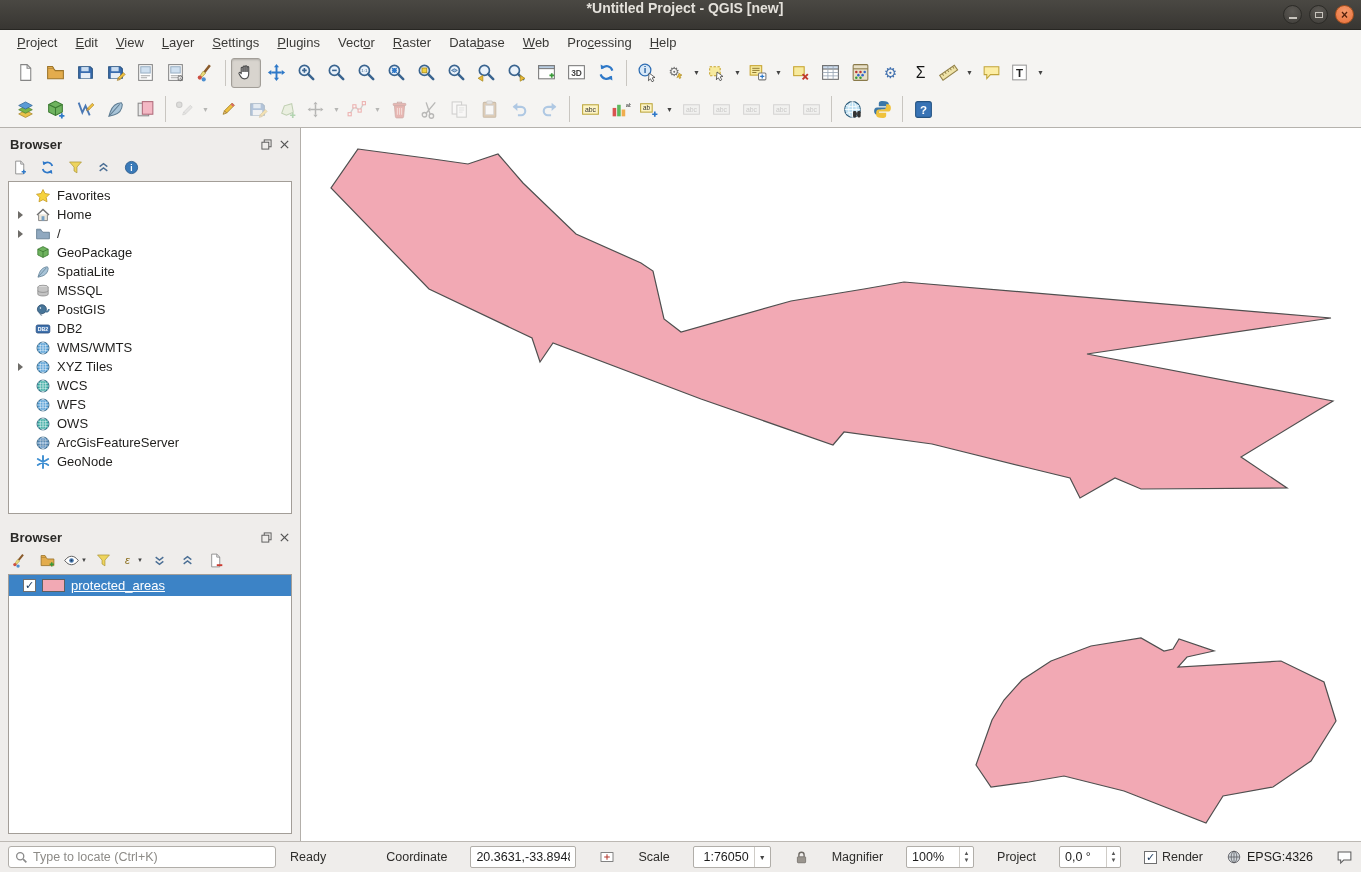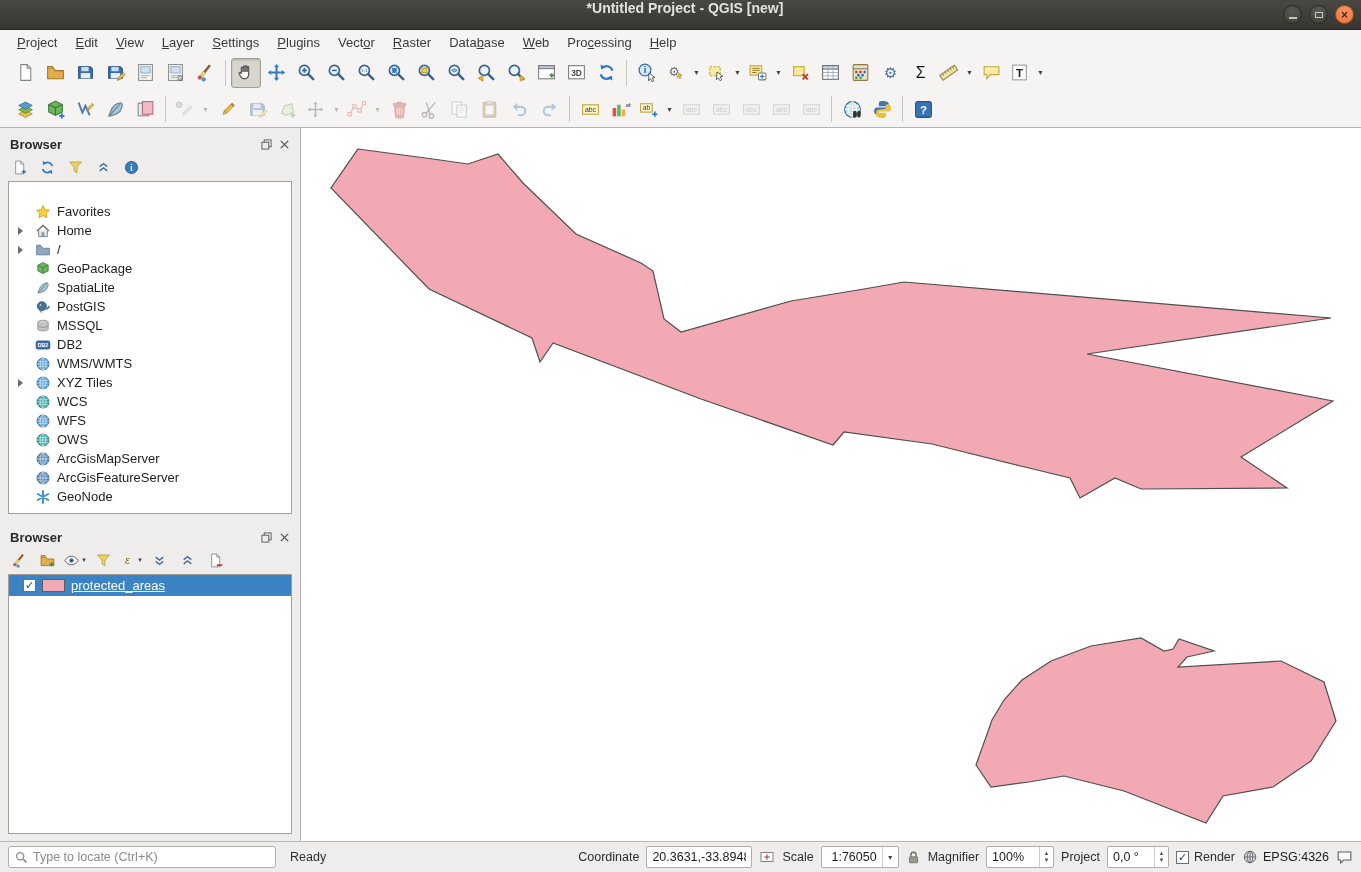--- a/index.html
+++ b/index.html
@@ -40,40 +40,40 @@
   .layers-panel{flex:1;}
   .panel-header{height:26px;padding:7px 10px 0 10px;display:flex;align-items:center;}
   .panel-title{font-weight:bold;font-size:13px;color:#2b2a28;flex:1;}
   .panel-hbtns{display:flex;gap:7px;align-items:center;}
   .panel-toolbar{height:26px;padding:3px 8px;display:flex;align-items:center;gap:6px;}
   .pbtn{width:22px;height:22px;display:flex;align-items:center;justify-content:center;border-radius:2px;position:relative;}
   .pbtn .dd{font-size:6px;color:#444;margin-left:1px;}
   .panel-box{flex:1;margin:1px 8px 7px 8px;background:#fff;border:1px solid #a39e98;overflow:hidden;}
 
   
-  .tree{padding-top:20px;}
+  .tree{padding-top:4px;}
   .tree-row{display:flex;align-items:center;height:19px;padding-left:26px;position:relative;font-size:13px;color:#1f1e1c;}
   .tree-arrow{position:absolute;left:9px;top:5.5px;width:0;height:0;border-left:5px solid #6e6c68;border-top:4px solid transparent;border-bottom:4px solid transparent;}
   .tree-icon{width:16px;height:16px;margin-right:6px;display:flex;align-items:center;}
   .tree-label{white-space:nowrap;}
 
   
   .layer-row{height:21px;display:flex;align-items:center;gap:6px;padding-left:14px;font-size:13px;}
   .layer-row.selected{background:#3c83c6;color:#fff;}
   .lcb{width:13px;height:13px;background:#fff;border:1px solid #6f6f6f;display:flex;align-items:center;justify-content:center;font-size:11px;color:#17365a;line-height:1;flex:0 0 13px;}
   .layer-swatch{width:23px;height:13px;border:1px solid #5f5f5f;flex:0 0 23px;}
   .layer-label{text-decoration:underline;}
 
   
   .statusbar{height:31px;flex:0 0 31px;background:#efedeb;border-top:1px solid #bcb8b3;display:flex;align-items:center;padding:0 8px;gap:8px;font-size:12.5px;color:#2e2d2b;}
   .locate{width:268px;height:22px;background:#fff;border:1px solid #b1aea9;border-radius:3px;display:flex;align-items:center;padding:0 6px;gap:5px;flex:0 0 268px;}
   .locate input{border:none;outline:none;flex:1;font-size:12.5px;color:#1d4ed8;background:transparent;}
   .locate input::placeholder{color:#8d8b87;}
   .sb-ready{margin-left:6px;}
-  .sb-right{margin-left:auto;display:flex;align-items:center;gap:7px;}
+  .sb-right{margin-left:auto;display:flex;align-items:center;gap:23px;}
   .sb-field{display:flex;align-items:center;background:#fff;border:1px solid #b1aea9;border-radius:2px;height:22px;overflow:hidden;}
   .sb-field input{border:none;outline:none;height:100%;font-size:12.5px;color:#1c1c1c;padding:0 5px;background:transparent;}
   .spin-btns{width:14px;height:100%;border-left:1px solid #cfccc7;display:flex;flex-direction:column;align-items:center;justify-content:center;font-size:6px;color:#555;line-height:1.2;}
   .combo-dd{width:16px;height:100%;border-left:1px solid #cfccc7;display:flex;align-items:center;justify-content:center;font-size:7px;color:#444;}
   .sb-render{display:flex;align-items:center;gap:5px;}
   .sb-crs{display:flex;align-items:center;gap:5px;font-size:12.5px;color:#1d1c1b;}
   .sb-icon{display:flex;align-items:center;}
 </style>
 </head>
 <body>
@@ -800,41 +800,41 @@
                 <svg width="16" height="16" viewBox="0 0 20 20">
                   <path d="M15.5 3.5c-4.8.3-8.6 3.4-10.4 8.6l-1.4 4.4 4.6-1.2c5.2-1.4 8-5.4 8.2-10z" fill="#a8c4d8" stroke="#5f7d93"></path>
                   <path d="M4.5 15.5L14 5" fill="none" stroke="#5f7d93"></path>
                 </svg>
               </span>
               <span class="tree-label">SpatiaLite</span>
             </div>
             <div class="tree-row">
               <span class="tree-icon">
                 <svg width="16" height="16" viewBox="0 0 20 20">
+                  <ellipse cx="10" cy="5" rx="6.5" ry="2.2" fill="#d8d8d8" stroke="#8a8a8a"></ellipse>
+                  <path d="M3.5 5v9c0 1.2 2.9 2.2 6.5 2.2s6.5-1 6.5-2.2V5" fill="#c4c4c4" stroke="#8a8a8a"></path>
+                  <path d="M3.5 9.5c0 1.2 2.9 2.2 6.5 2.2s6.5-1 6.5-2.2" fill="none" stroke="#8a8a8a"></path>
+                </svg>
+              </span>
+              <span class="tree-label">MSSQL</span>
+            </div>
+            <div class="tree-row">
+              <span class="tree-icon">
+                <svg width="16" height="16" viewBox="0 0 20 20">
                   <circle cx="8.6" cy="9" r="5.6" fill="#477599" stroke="#2c4e6e"></circle>
                   <path d="M13 11.8c2.3.7 4.3-.4 4.3-3" fill="none" stroke="#477599" stroke-width="2.2"></path>
                   <circle cx="6.8" cy="7.4" r=".9" fill="#fff"></circle>
                   <path d="M5.5 14.5c.8 1.2 2 1.9 3.4 1.9" stroke="#2c4e6e" fill="none"></path>
                 </svg>
               </span>
               <span class="tree-label">PostGIS</span>
             </div>
             <div class="tree-row">
               <span class="tree-icon">
                 <svg width="16" height="16" viewBox="0 0 20 20">
-                  <ellipse cx="10" cy="5" rx="6.5" ry="2.2" fill="#d8d8d8" stroke="#8a8a8a"></ellipse>
-                  <path d="M3.5 5v9c0 1.2 2.9 2.2 6.5 2.2s6.5-1 6.5-2.2V5" fill="#c4c4c4" stroke="#8a8a8a"></path>
-                  <path d="M3.5 9.5c0 1.2 2.9 2.2 6.5 2.2s6.5-1 6.5-2.2" fill="none" stroke="#8a8a8a"></path>
-                </svg>
-              </span>
-              <span class="tree-label">MSSQL</span>
-            </div>
-            <div class="tree-row">
-              <span class="tree-icon">
-                <svg width="16" height="16" viewBox="0 0 20 20">
                   <rect x="1.5" y="5" width="17" height="10" rx="2" fill="#3f72ae" stroke="#27497a"></rect>
                   <text x="10" y="12.6" font-size="6.5" font-weight="bold" text-anchor="middle" fill="#fff">DB2</text>
                 </svg>
               </span>
               <span class="tree-label">DB2</span>
             </div>
             <div class="tree-row">
               <span class="tree-icon">
                 <svg width="16" height="16" viewBox="0 0 20 20">
                   <circle cx="10" cy="10" r="7.5" fill="#4e9bd4" stroke="#2a5876" stroke-width="1"></circle>
@@ -882,32 +882,20 @@
             <div class="tree-row">
               <span class="tree-icon">
                 <svg width="16" height="16" viewBox="0 0 20 20">
                   <circle cx="10" cy="10" r="7.5" fill="#35a8a0" stroke="#2a5876" stroke-width="1"></circle>
                   <path d="M2.5 10h15M10 2.5v15" stroke="rgba(255,255,255,.8)" stroke-width=".9" fill="none"></path>
                   <ellipse cx="10" cy="10" rx="3.6" ry="7.5" fill="none" stroke="rgba(255,255,255,.8)" stroke-width=".9"></ellipse>
                   <path d="M3.6 6c3.8 1.8 9 1.8 12.8 0M3.6 14c3.8-1.8 9-1.8 12.8 0" fill="none" stroke="rgba(255,255,255,.8)" stroke-width=".9"></path>
                 </svg>
               </span>
               <span class="tree-label">OWS</span>
-            </div>
-            <div class="tree-row">
-              <span class="tree-icon">
-                <svg width="16" height="16" viewBox="0 0 20 20">
-                  <circle cx="10" cy="10" r="7.5" fill="#5a8fc0" stroke="#2a5876" stroke-width="1"></circle>
-                  <path d="M2.5 10h15M10 2.5v15" stroke="rgba(255,255,255,.8)" stroke-width=".9" fill="none"></path>
-                  <ellipse cx="10" cy="10" rx="3.6" ry="7.5" fill="none" stroke="rgba(255,255,255,.8)" stroke-width=".9"></ellipse>
-                  <path d="M3.6 6c3.8 1.8 9 1.8 12.8 0M3.6 14c3.8-1.8 9-1.8 12.8 0" fill="none" stroke="rgba(255,255,255,.8)" stroke-width=".9"></path>
-                  <path d="M4 7.5h12M4 12.5h12" stroke="#2a5876" stroke-width=".6"></path>
-                </svg>
-              </span>
-              <span class="tree-label">ArcGisMapServer</span>
             </div>
             <div class="tree-row">
               <span class="tree-icon">
                 <svg width="16" height="16" viewBox="0 0 20 20">
                   <circle cx="10" cy="10" r="7.5" fill="#5a8fc0" stroke="#2a5876" stroke-width="1"></circle>
                   <path d="M2.5 10h15M10 2.5v15" stroke="rgba(255,255,255,.8)" stroke-width=".9" fill="none"></path>
                   <ellipse cx="10" cy="10" rx="3.6" ry="7.5" fill="none" stroke="rgba(255,255,255,.8)" stroke-width=".9"></ellipse>
                   <path d="M3.6 6c3.8 1.8 9 1.8 12.8 0M3.6 14c3.8-1.8 9-1.8 12.8 0" fill="none" stroke="rgba(255,255,255,.8)" stroke-width=".9"></path>
                   <path d="M4 7.5h12M4 12.5h12" stroke="#2a5876" stroke-width=".6"></path>
                 </svg>

